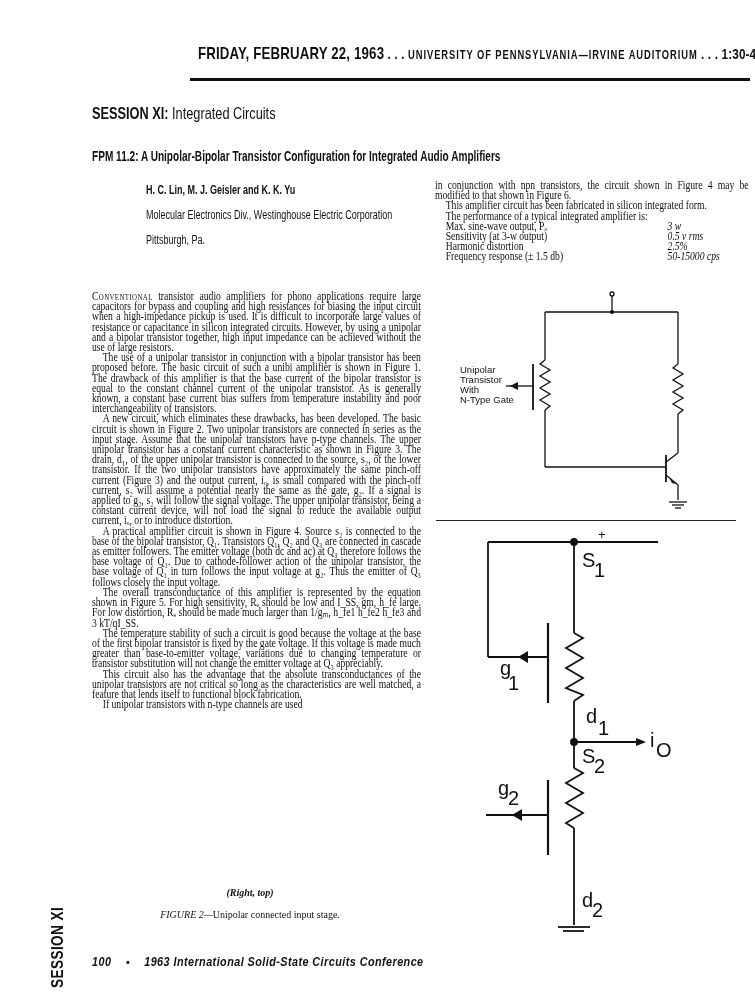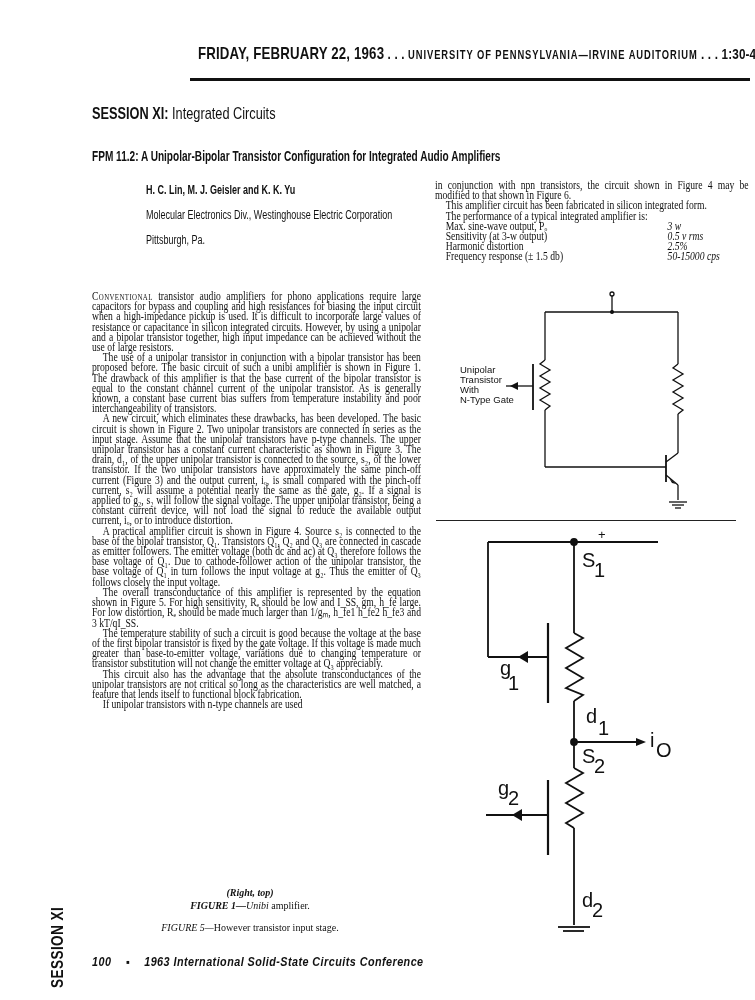--- a/index.html
+++ b/index.html
@@ -220,24 +220,23 @@
     <text x="28" y="270" font-size="20">g</text>
     <text x="38" y="280" font-size="20">2</text>
     <text x="112" y="382" font-size="20">d</text>
     <text x="122" y="392" font-size="20">2</text>
   </g>
 </svg>
 
 <div class="abs captions">
   <div class="cap-block">
     <div><b><i>(Right, top)</i></b></div>
-    <div><b><i>FIGURE 1—</i></b><i>Unibi</i><span> amplifier.</span></div>
   </div>
   <div class="cap-block">
-    <div><i>FIGURE 5—</i><span>However transistor input stage.</span></div>
+    <div><i>FIGURE 2—</i><span>Unipolar connected input stage.</span></div>
   </div>
 </div>
 
 <div class="abs footer">
   <span>100</span>
   <span class="dot">▪</span>
   <span>1963 International Solid-State Circuits Conference</span>
 </div>
 
 <div class="abs side-tab">

